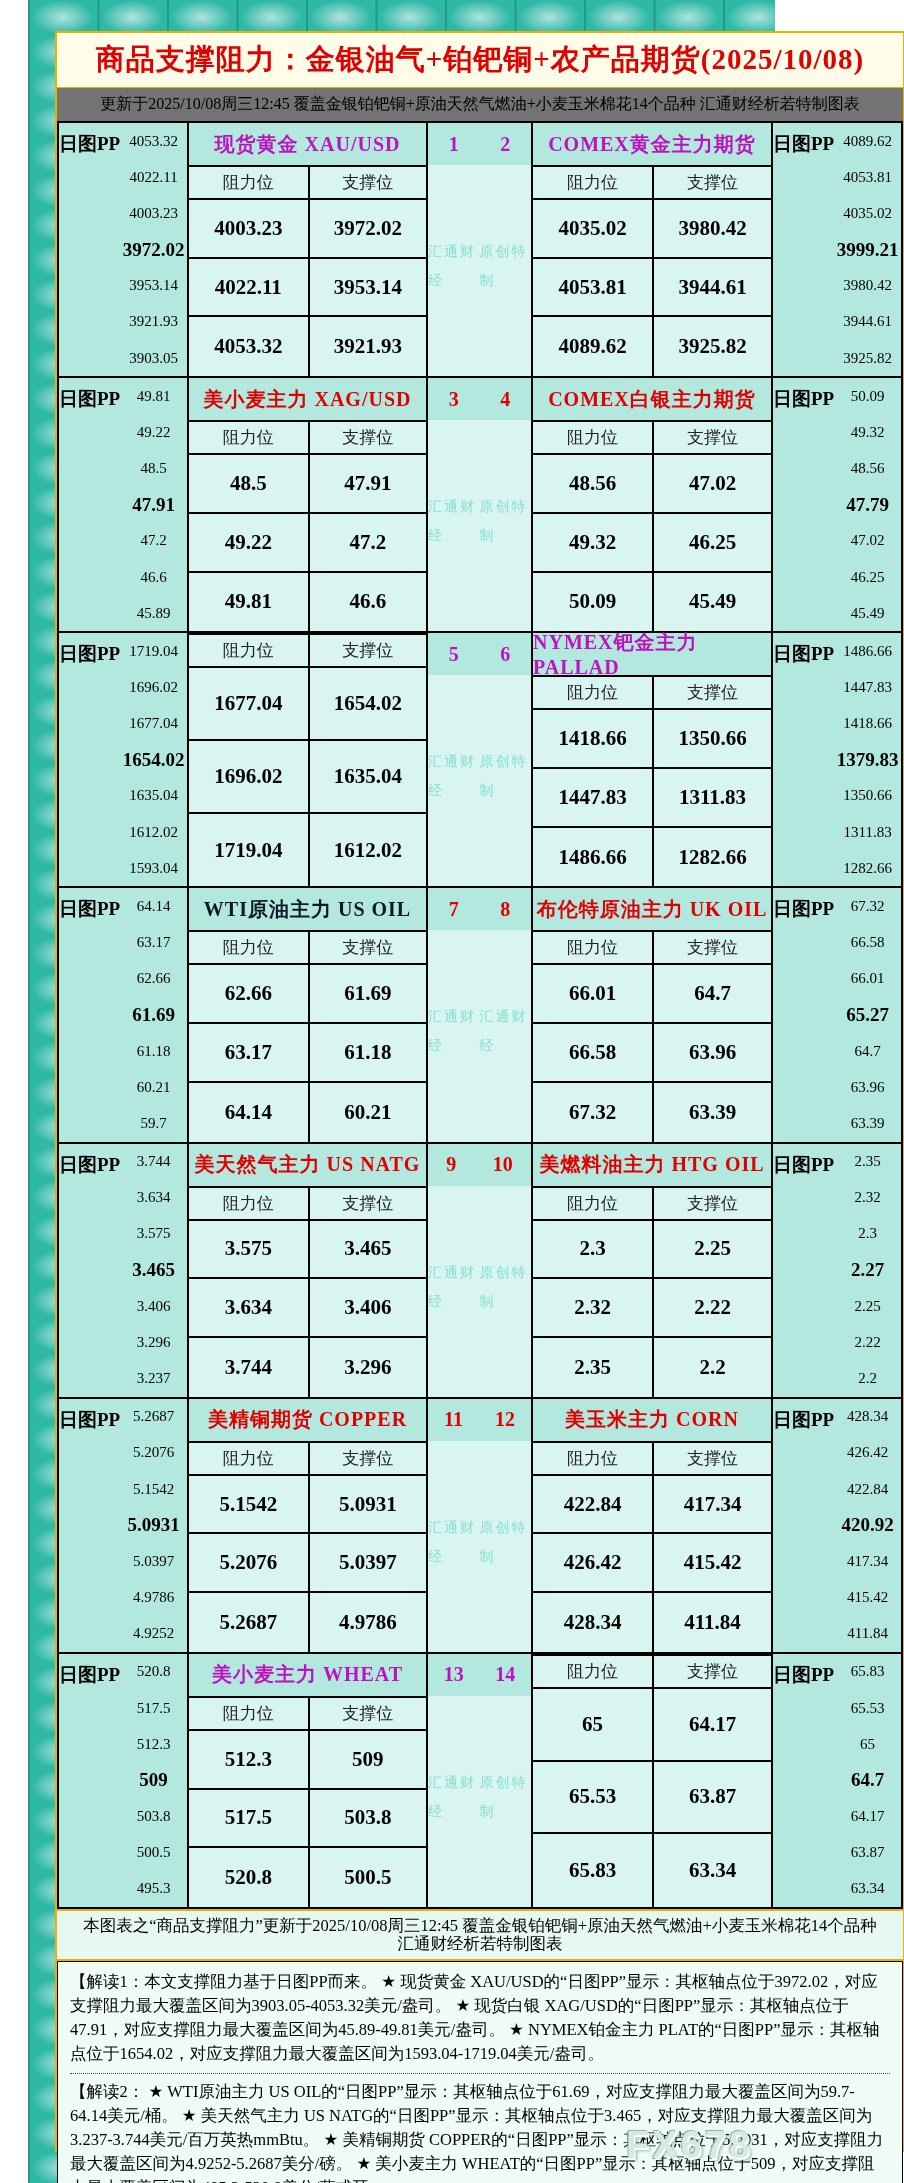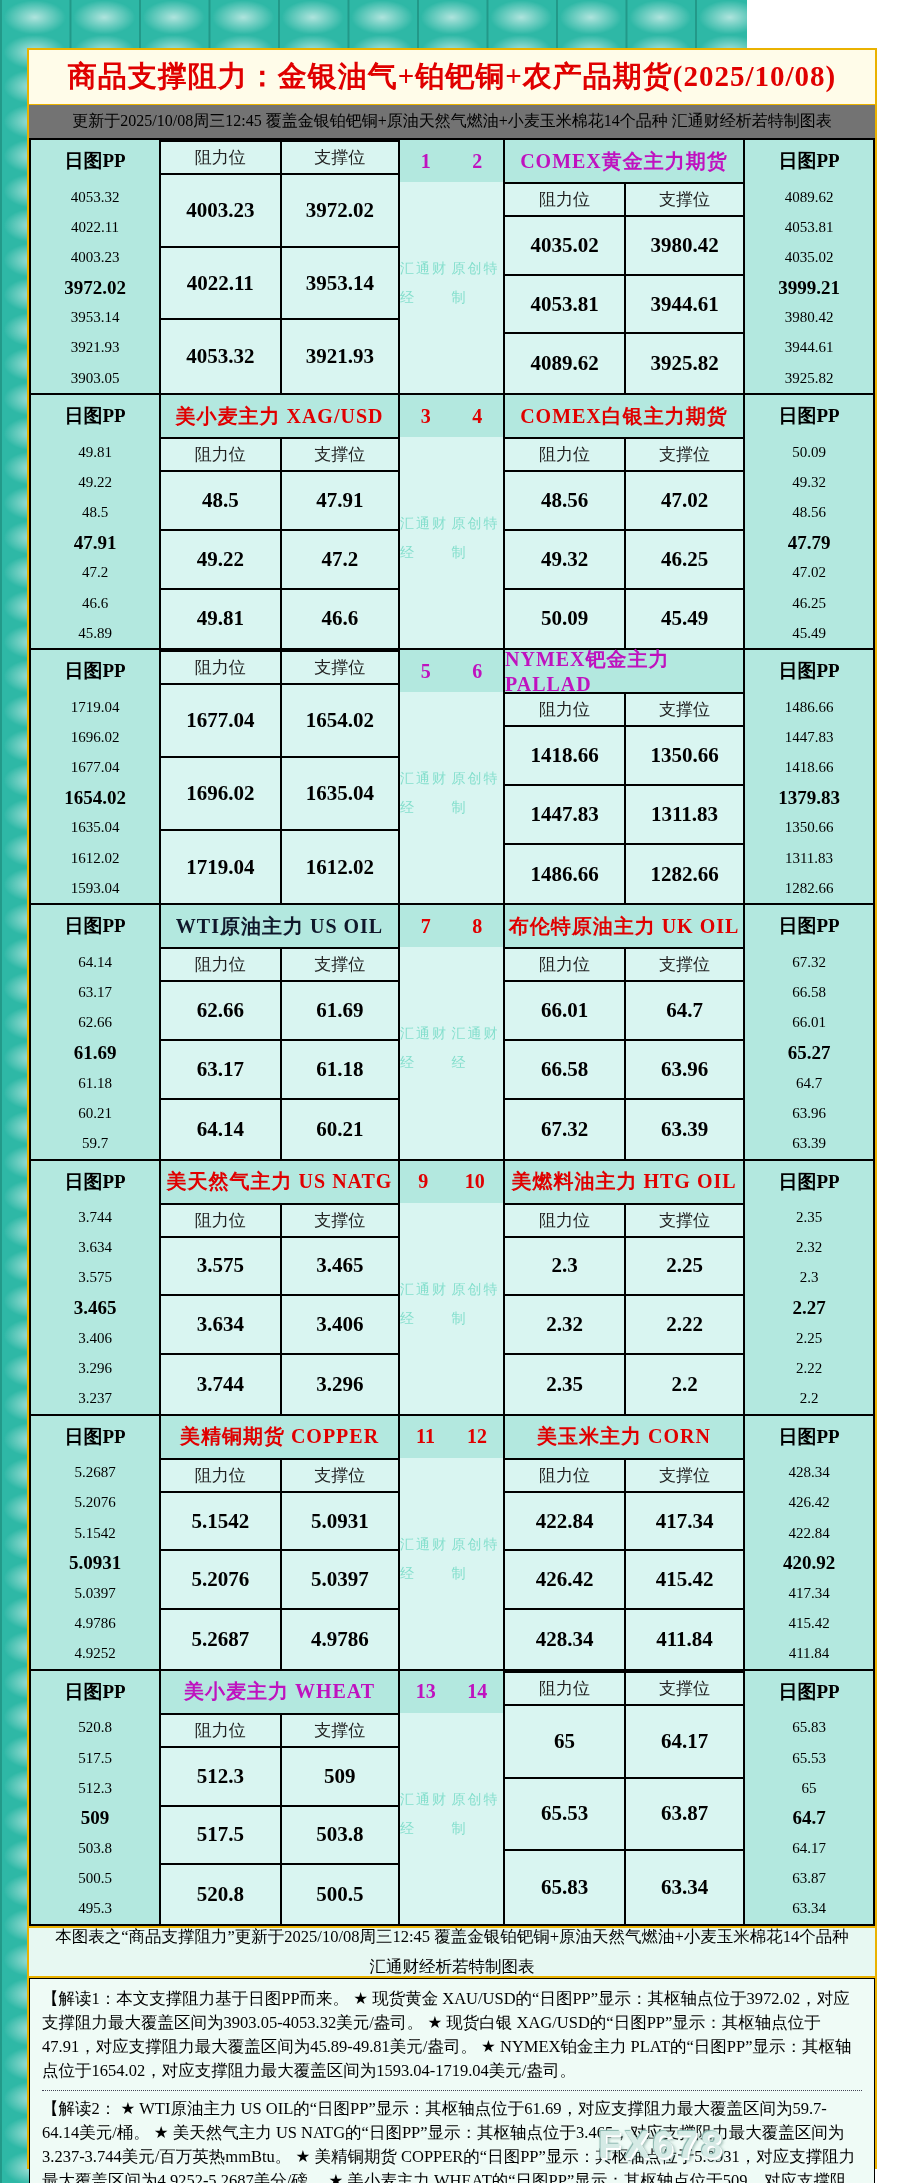--- a/index.html
+++ b/index.html
@@ -4,26 +4,27 @@
 <style>
   * { box-sizing: border-box; margin: 0; padding: 0; }
   html,body { width: 904px; }
   body {
     font-family: "Liberation Serif", "DejaVu Serif", "DejaVu Sans", serif;
     background: #fff;
   }
   .frame {
     position: relative;
     width: 747px; height: 2183px;
-    padding: 48px 27px;
+    padding: 31px 27px;
     background-color: #2eb8a6;
     background-image:
       radial-gradient(ellipse 62% 68% at 50% 50%, rgba(255,255,255,0.62), rgba(255,255,255,0.0) 72%),
       linear-gradient(90deg, rgba(0,60,50,0.25) 0 2px, rgba(255,255,255,0) 2px);
     background-size: 69.5px 34.7px, 69.5px 34.7px;
+    margin-left: 28px;
   }
   .content {
     width: 850px; height: 2121px;
     background: #ffffff;
     border: 2px solid #eab200;
     display: flex; flex-direction: column;
   }
   .title-box {
     height: 55px; flex: none;
     background: #fffce9;
@@ -41,21 +42,21 @@
   }
   .blocks {
     flex: none; height: 1788px;
     border: 2px solid #000;
     display: flex; flex-direction: column;
   }
   .block { flex: 1; display: grid; grid-template-columns: 128px 239px 105px 240px 1fr; }
   .block:not(:last-child) { border-bottom: 2px solid #000; }
   .block > * + * { border-left: 2px solid #000; }
 
-  .ppcol { background: #b3e8df; display: flex; flex-direction: column; }
+  .ppcol { background: #b3e8df; display: flex; flex-direction: row; }
   .pp-head, .thead, .strip-head {
     height: 42px; flex: none;
     display: flex; align-items: center; justify-content: center;
     background: #b3e8df;
   }
   .pp-head { font-weight: bold; font-size: 19px; color: #000; }
   .pp-vals { flex: 1; display: flex; flex-direction: column; }
   .pp-val {
     flex: 1; display: flex; align-items: center; justify-content: center;
     font-size: 15px; color: #000;
@@ -78,21 +79,21 @@
     flex: 1; display: flex; flex-direction: row;
     justify-content: flex-start; align-items: center; padding-bottom: 9px;
   }
   .wm { color: #85dfcd; font-size: 14px; line-height: 29px; letter-spacing: 2px; }
 
   .summary {
     flex: none; height: 52px;
     background: #e7f8f2;
     border-top: 2px solid #eab200; border-bottom: 2px solid #eab200;
     display: flex; align-items: center; justify-content: center; text-align: center;
-    font-size: 16.5px; line-height: 30px; color: #000;
+    font-size: 16.5px; line-height: 18px; color: #000;
     padding: 2px 24px;
   }
   .notes {
     flex: 1;
     background: #effbf6;
     border: 1px solid #000;
     padding: 8px 12px 6px 12px;
     font-size: 16.5px; line-height: 24px; color: #000;
   }
   .notes .dotted { border-top: 1.5px dotted #445; margin: 7px 0 6px 0; }
@@ -123,20 +124,21 @@
               <div class="pp-val">4022.11</div>
               <div class="pp-val">4003.23</div>
               <div class="pp-val pivot">3972.02</div>
               <div class="pp-val">3953.14</div>
               <div class="pp-val">3921.93</div>
               <div class="pp-val">3903.05</div>
     </div>
   </div>
 
   <div class="tcol">
+    <div class="thead" style="color:#bf12bf">现货黄金 XAU/USD</div>
     <div class="ttable">
       <div class="trow">
         <div class="lab">阻力位</div>
         <div class="lab">支撑位</div>
       </div>
 
       <div class="trow">
         <div class="cell">4003.23</div>
         <div class="cell">3972.02</div>
       </div>

